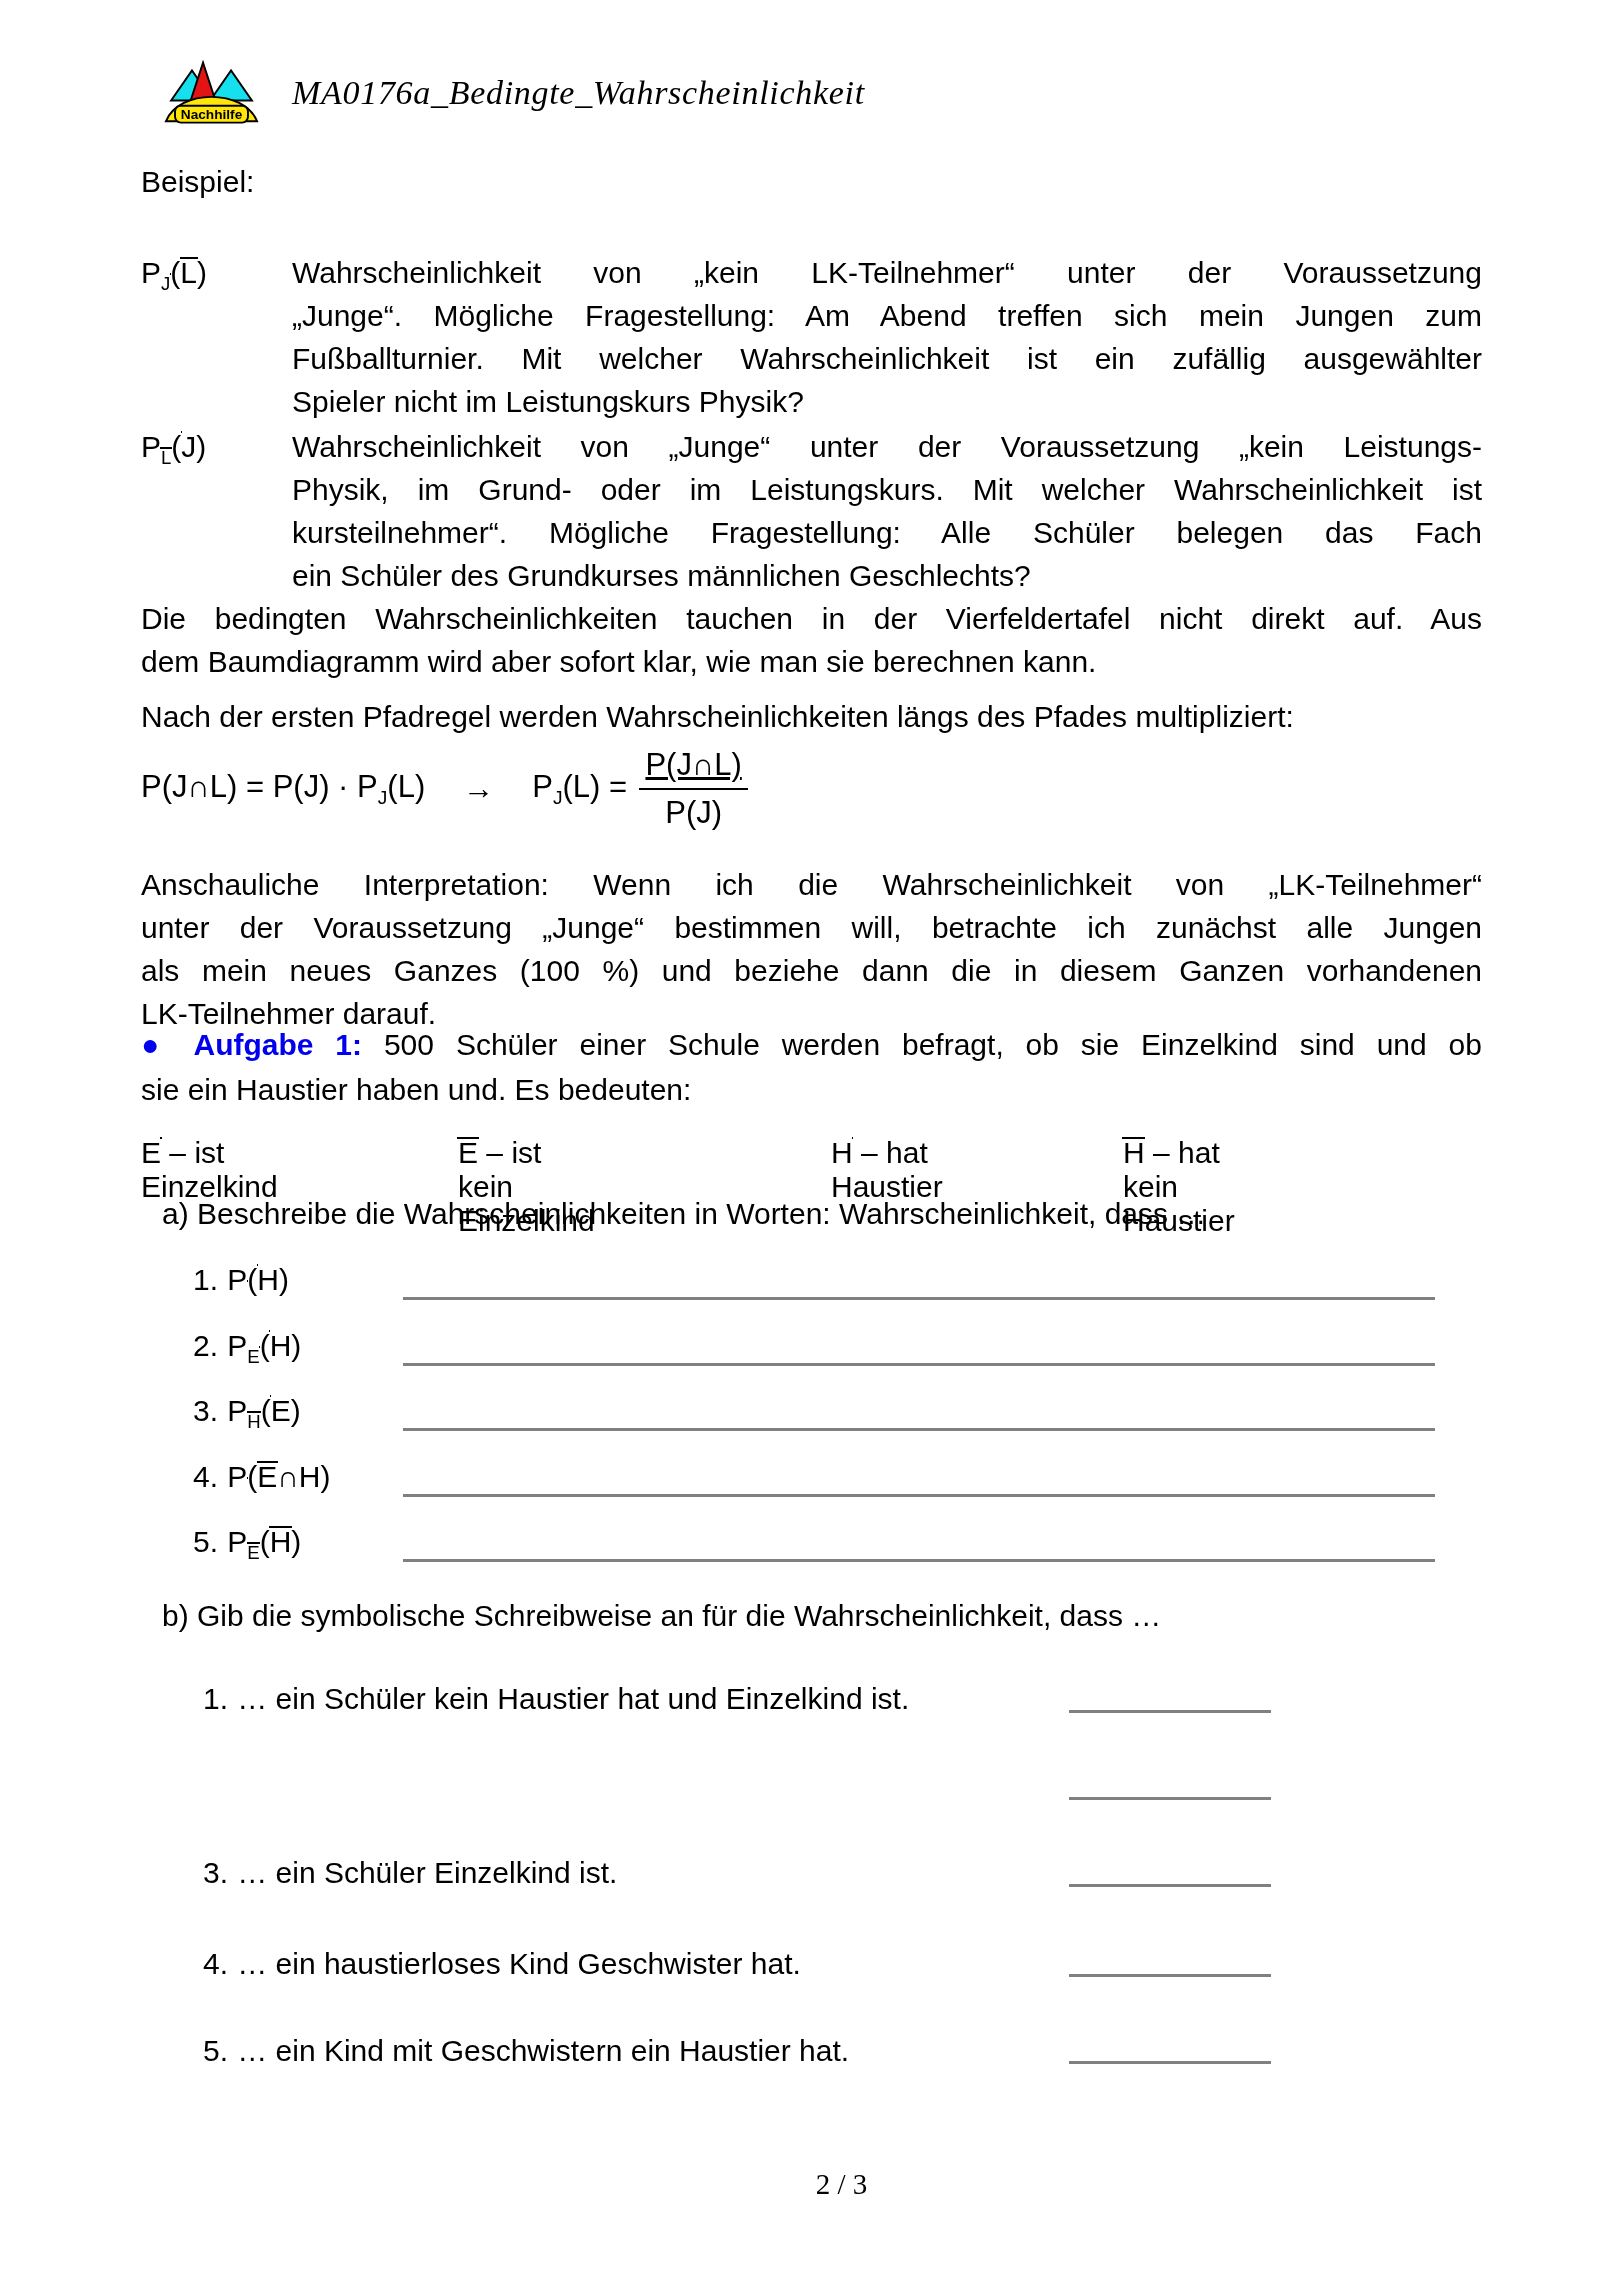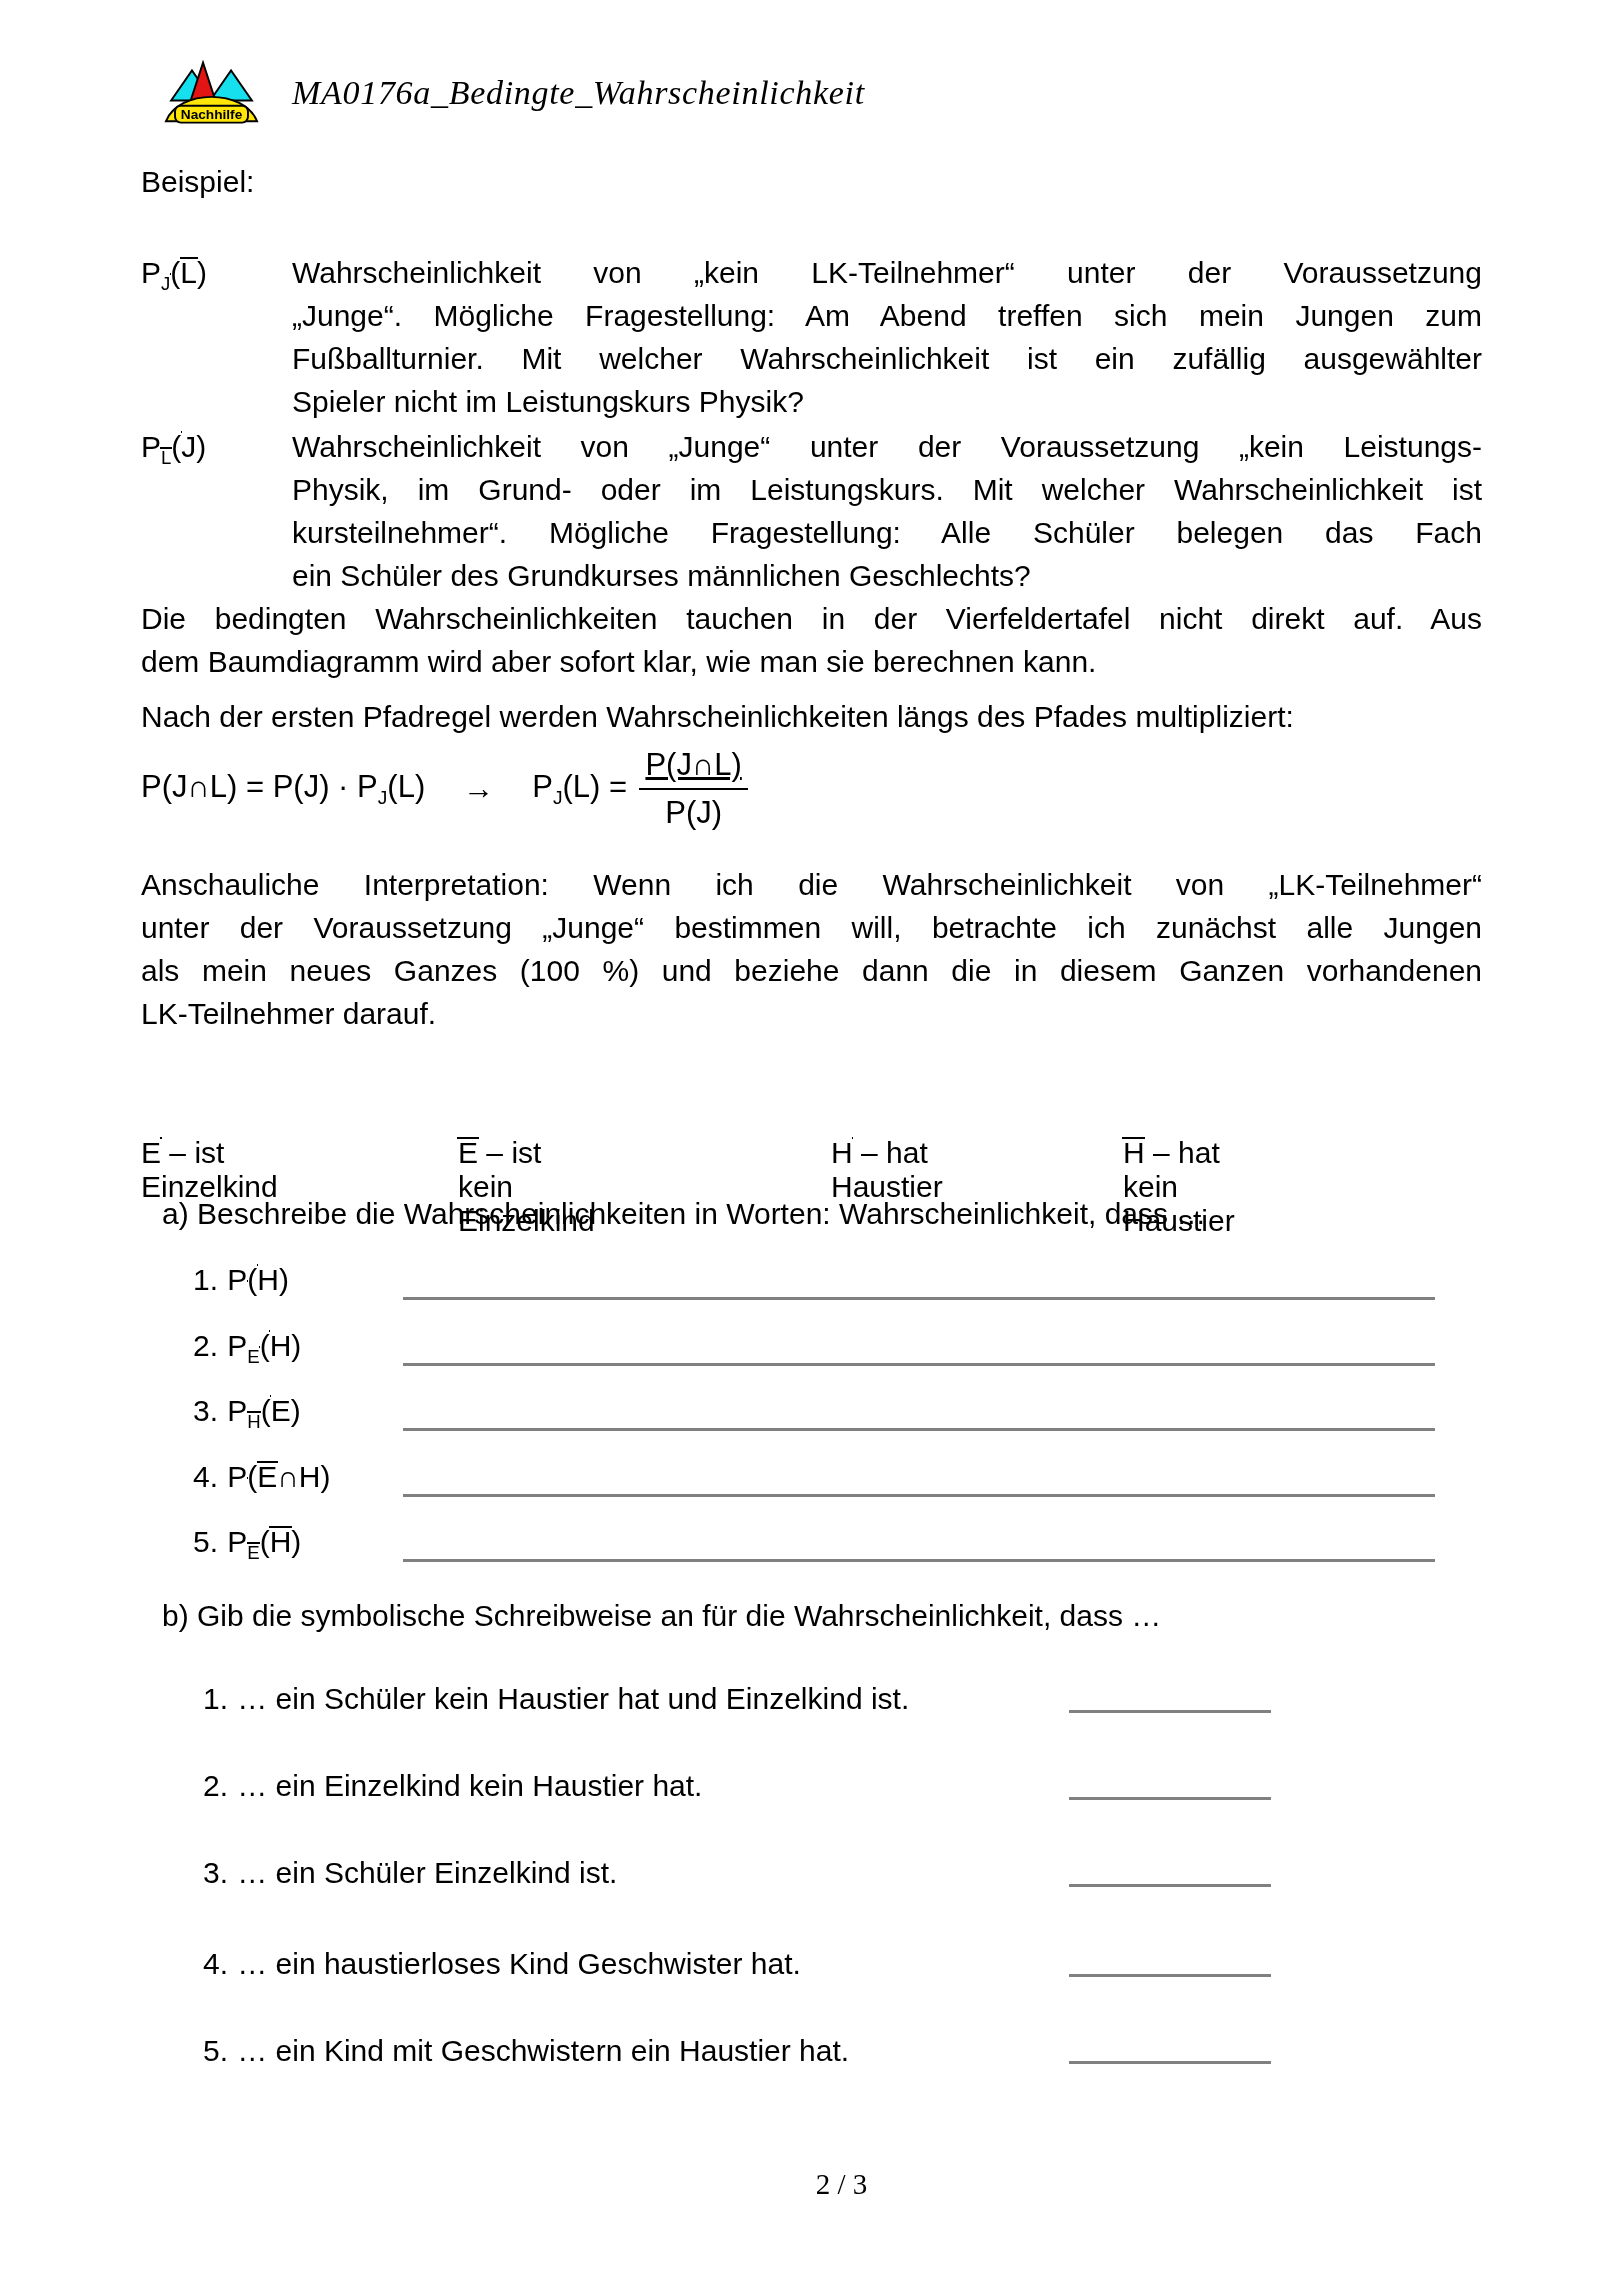--- a/index.html
+++ b/index.html
@@ -100,20 +100,24 @@
     </span>
   </div>
 
   <div class="abs block" style="top:863px;line-height:43px;">
     <span class="jline">Anschauliche Interpretation: Wenn ich die Wahrscheinlichkeit von „LK-Teilnehmer“</span>
     <span class="jline">unter der Voraussetzung „Junge“ bestimmen will, betrachte ich zunächst alle Jungen</span>
     <span class="jline">als mein neues Ganzes (100 %) und beziehe dann die in diesem Ganzen vorhandenen</span>
     <span class="lline">LK-Teilnehmer darauf.</span>
   </div>
 
+  <div class="abs block" style="top:1022px;line-height:45px;">
+    <span class="jline"><span class="blue"><span>●</span> <span>Aufgabe 1:</span></span> <span>500 Schüler einer Schule werden befragt, ob sie Einzelkind sind und ob</span></span>
+    <span class="lline">sie ein Haustier haben und. Es bedeuten:</span>
+  </div>
 
   <div class="abs" style="left:0;top:1136px;font-size:30px;">
     <span class="abs" style="left:141px;top:0;"><span>E</span><span class="ov"></span> <span>– ist Einzelkind</span></span>
     <span class="abs" style="left:458px;top:0;"><span></span><span class="ov">E</span> <span>– ist kein Einzelkind</span></span>
     <span class="abs" style="left:831px;top:0;"><span>H</span><span class="ov"></span> <span>– hat Haustier</span></span>
     <span class="abs" style="left:1123px;top:0;"><span></span><span class="ov">H</span> <span>– hat kein Haustier</span></span>
   </div>
 
   <div class="abs" style="left:162px;top:1197px;font-size:30px;">a) Beschreibe die Wahrscheinlichkeiten in Worten: Wahrscheinlichkeit, dass …</div>
 
@@ -130,21 +134,20 @@
   <div class="abs answer-line-long" style="left:403px;top:1494px;"></div>
 
   <div class="abs mlabel" style="left:193px;top:1525px;"><span class="num">5.</span><span>P</span><sub><span></span><span class="ov ov-sub">E</span></sub><span>(</span><span class="ov">H</span><span>)</span></div>
   <div class="abs answer-line-long" style="left:403px;top:1559px;"></div>
 
   <div class="abs" style="left:162px;top:1599px;font-size:30px;">b) Gib die symbolische Schreibweise an für die Wahrscheinlichkeit, dass …</div>
 
   <div class="abs btext" style="left:203px;top:1682px;"><span class="num">1.</span><span>… ein Schüler kein Haustier hat und Einzelkind ist.</span></div>
   <div class="abs answer-line-short" style="left:1069px;top:1710px;"></div>
 
-  <div class="abs btext" style="left:203px;top:1769px;"><span class="num">2.</span><span>… ein Einzelkind kein Haustier hat.</span></div>
   <div class="abs answer-line-short" style="left:1069px;top:1797px;"></div>
 
   <div class="abs btext" style="left:203px;top:1856px;"><span class="num">3.</span><span>… ein Schüler Einzelkind ist.</span></div>
   <div class="abs answer-line-short" style="left:1069px;top:1884px;"></div>
 
   <div class="abs btext" style="left:203px;top:1947px;"><span class="num">4.</span><span>… ein haustierloses Kind Geschwister hat.</span></div>
   <div class="abs answer-line-short" style="left:1069px;top:1974px;"></div>
 
   <div class="abs btext" style="left:203px;top:2034px;"><span class="num">5.</span><span>… ein Kind mit Geschwistern ein Haustier hat.</span></div>
   <div class="abs answer-line-short" style="left:1069px;top:2061px;"></div>

